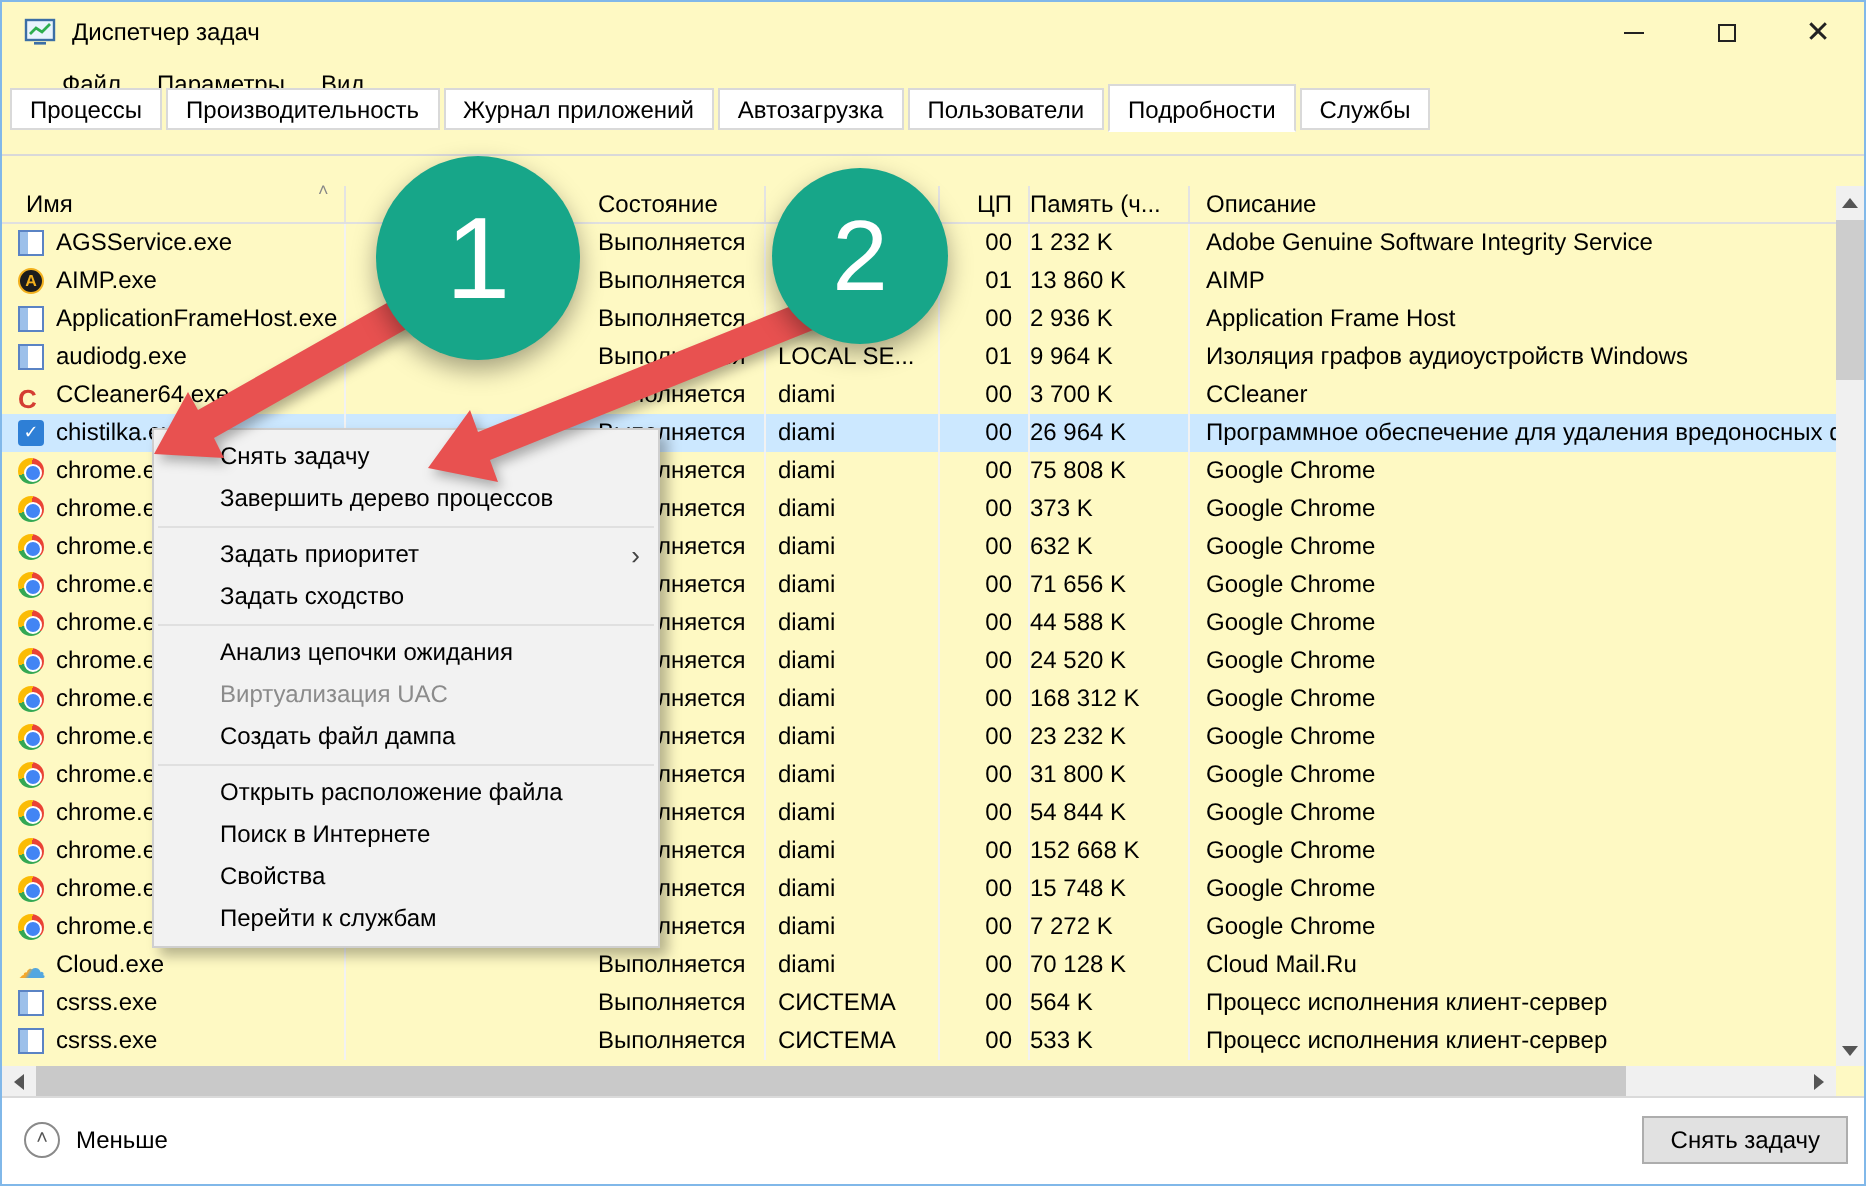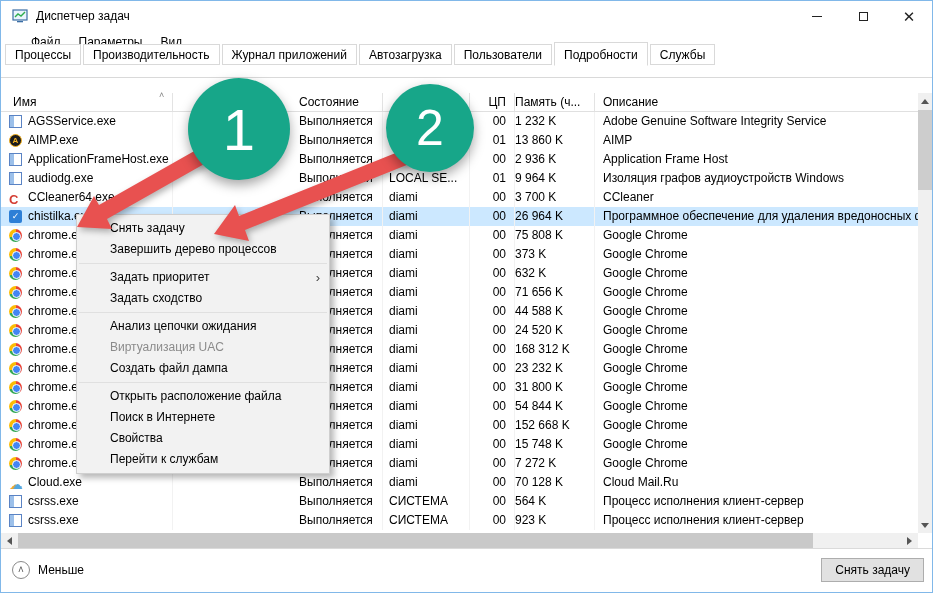--- a/index.html
+++ b/index.html
@@ -1,17 +1,17 @@
 <!DOCTYPE html>
 <html><head>
 <meta charset="utf-8">
 <style>
   * { margin:0; padding:0; box-sizing:border-box; }
   body { font-family:"Liberation Sans","DejaVu Sans",sans-serif; background:#555; }
-  .window { position:relative; width:933px; height:593px; background:#ffffff; border:1px solid #81b8e9; overflow:hidden; font-size:12px; color:#000; }
+  .window { position:relative; width:933px; height:593px; background:#fef9c3; border:1px solid #81b8e9; overflow:hidden; font-size:12px; color:#000; }
 
   
   .titlebar { height:30px; display:flex; align-items:center; position:relative; }
   .app-icon { margin:0 8px 0 11px; width:16px; height:16px; display:inline-block; }
   .title { font-size:12px; }
   .win-controls { position:absolute; right:0; top:0; height:30px; display:flex; }
   .win-btn { width:46px; height:30px; border:none; background:transparent; display:flex; align-items:center; justify-content:center; cursor:default; }
   .glyph-min { width:10px; height:1px; background:#222; display:block; }
   .glyph-max { width:9px; height:9px; border:1px solid #222; display:block; }
   .glyph-close { font-size:15px; line-height:15px; color:#222; }
@@ -421,21 +421,21 @@
 
         <div class="row">
           <span class="cell c-name">
             <span class="icon icon-generic"></span>
             <span class="nm">csrss.exe</span>
           </span>
           <span class="cell c-pid">282</span>
           <span class="cell c-status">Выполняется</span>
           <span class="cell c-user">СИСТЕМА</span>
           <span class="cell c-cpu">00</span>
-          <span class="cell c-mem">923 K</span>
+          <span class="cell c-mem">533 K</span>
           <span class="cell c-desc">Процесс исполнения клиент-сервер</span>
         </div>
       </div>
   </div>
 
   <div class="vscroll">
     <div class="varrow up">
         <span class="tri-up"></span>
       </div>
     <div class="vthumb"></div>

